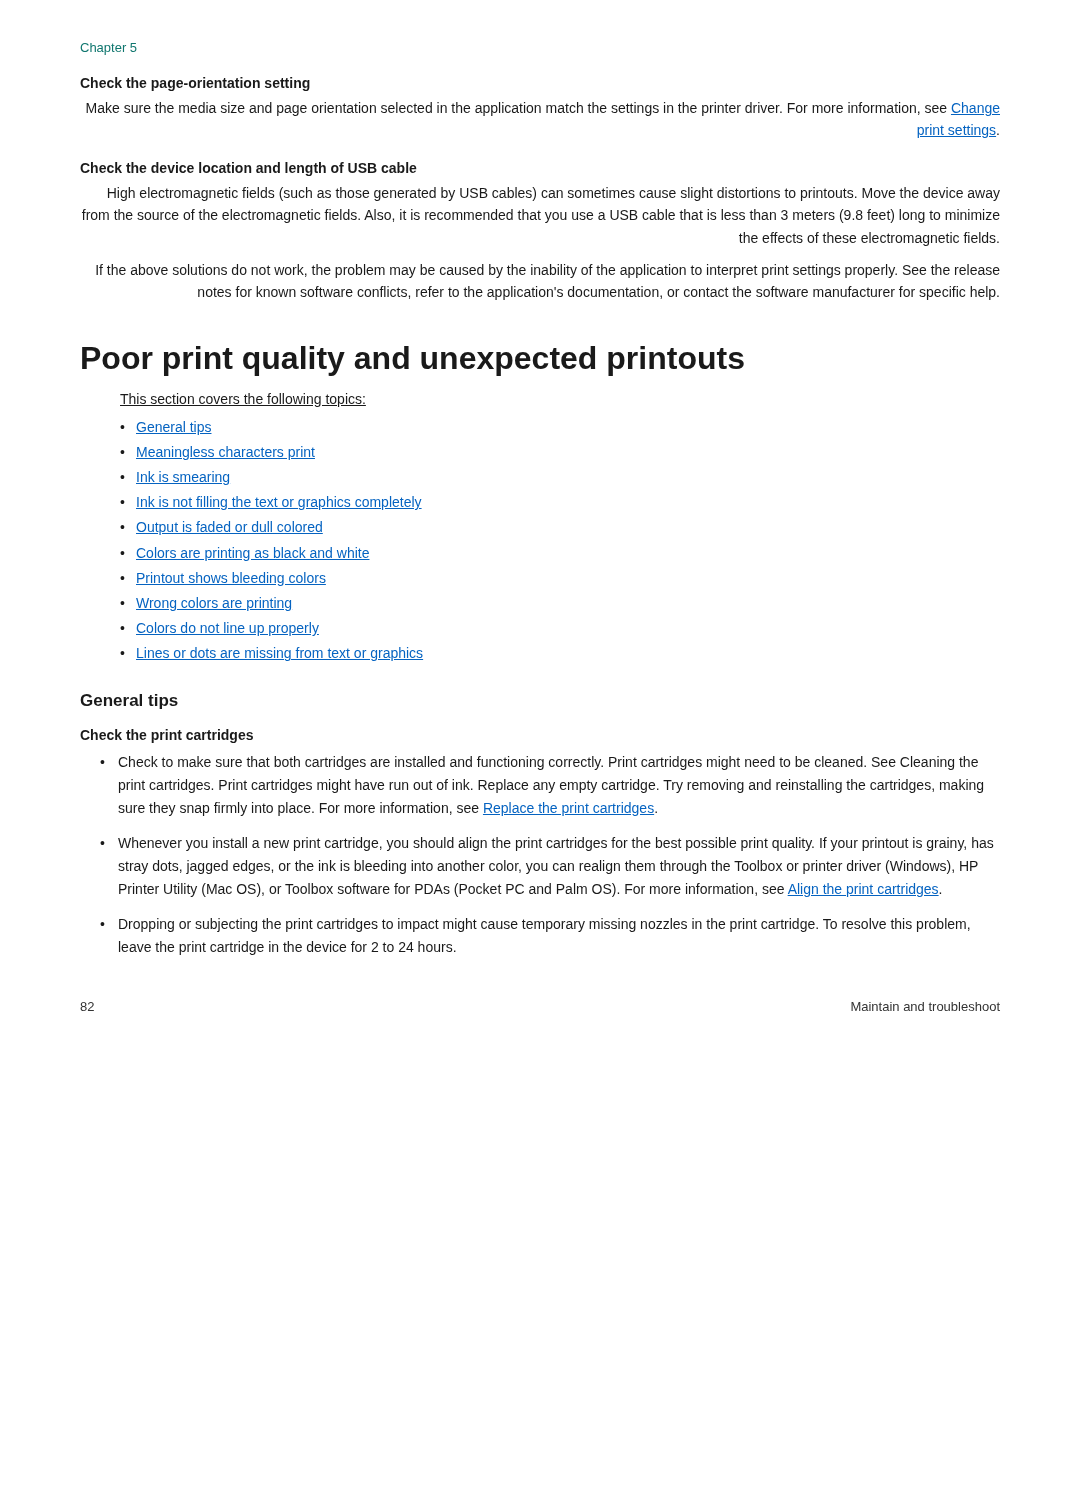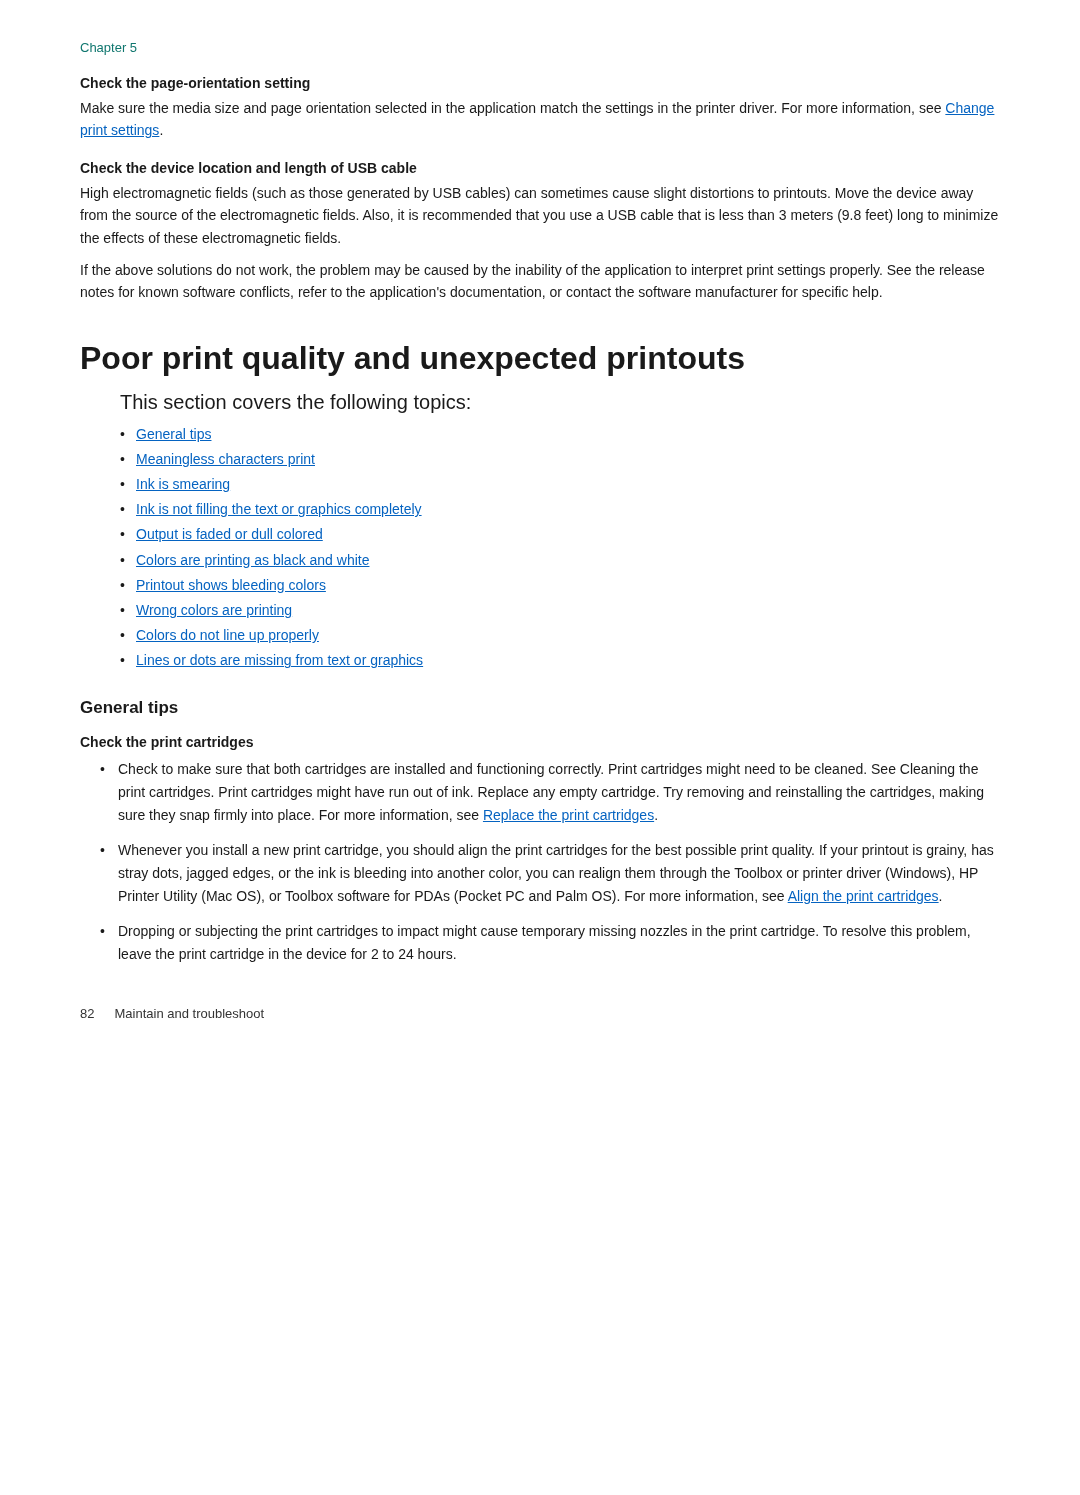--- a/index.html
+++ b/index.html
@@ -29,40 +29,42 @@
       font-size: 14px;
       margin-bottom: 6px;
       margin-top: 18px;
     }
 
     .body-text {
       font-size: 14px;
       line-height: 1.6;
       color: #1a1a1a;
       margin-bottom: 10px;
+      text-align: right;
     }
 
     a {
       color: #0563c1;
       text-decoration: underline;
     }
 
     .major-heading {
       font-size: 32px;
       font-weight: bold;
       color: #1a1a1a;
       margin-top: 36px;
       margin-bottom: 14px;
       border-bottom: none;
     }
 
     .topics-intro {
-      font-size: 20px;
+      font-size: 14px;
       margin-bottom: 8px;
       margin-left: 40px;
+      text-decoration: underline;
     }
 
     .bullet-list {
       list-style: none;
       margin-left: 40px;
       margin-bottom: 20px;
     }
 
     .bullet-list li {
       font-size: 14px;
@@ -114,20 +116,21 @@
       color: #1a1a1a;
     }
 
     .footer {
       margin-top: 40px;
       font-size: 13px;
       color: #333;
       display: flex;
       align-items: center;
       gap: 20px;
+      justify-content: space-between;
     }
 
     .footer-page {
       font-size: 13px;
     }
 
     .footer-text {
       font-size: 13px;
     }
   </style>

